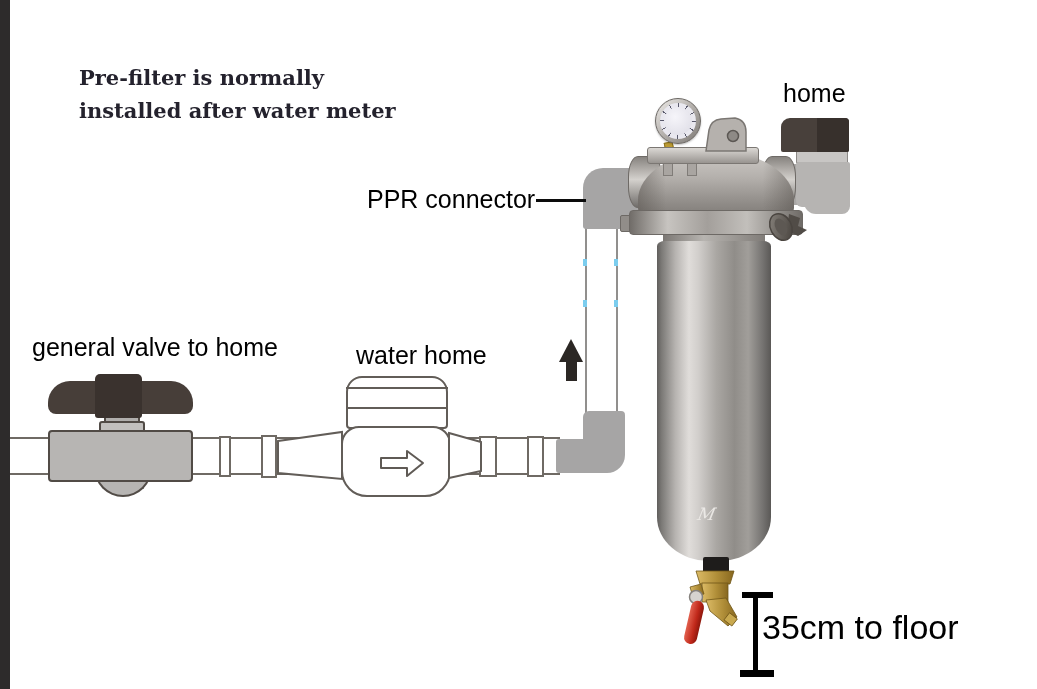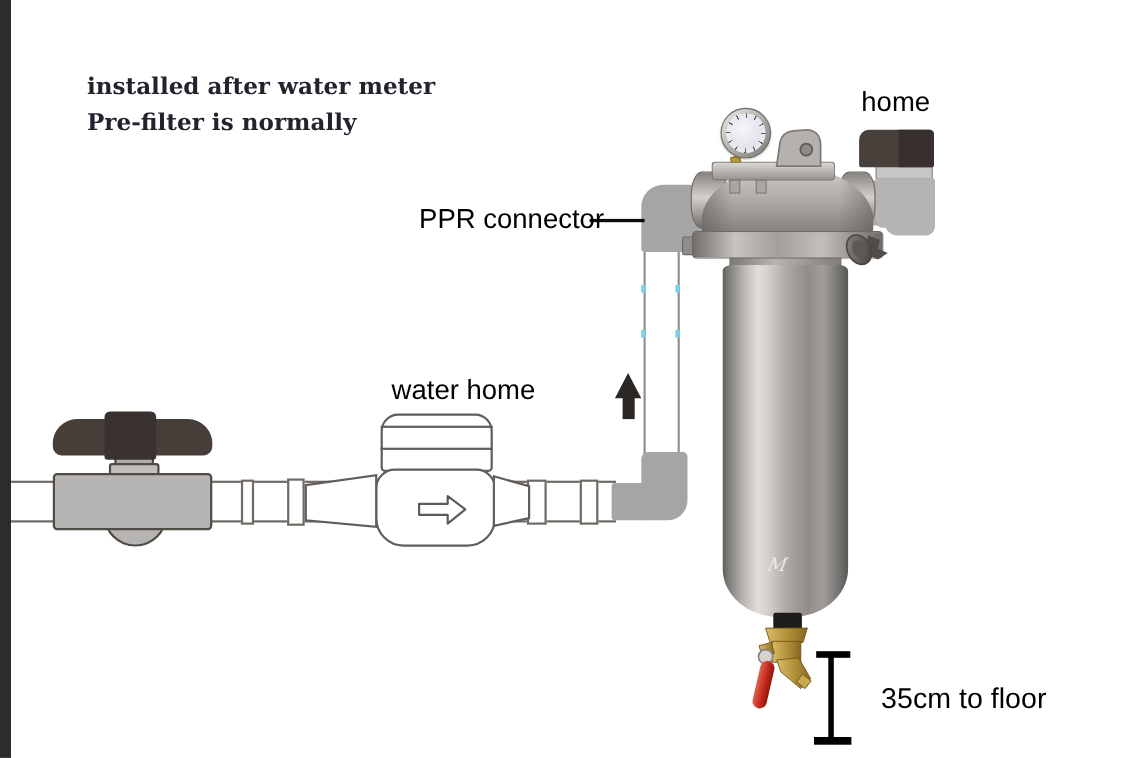--- a/index.html
+++ b/index.html
@@ -93,24 +93,24 @@
   .m-bot{left:740px;top:670px;width:34px;height:7px;background:#000;z-index:8;}
   .ptr-line{left:536px;top:199px;width:50px;height:3px;background:#0c0c0c;z-index:8;}
   .up-head{left:559px;top:339px;width:0;height:0;border-left:12px solid transparent;
            border-right:12px solid transparent;border-bottom:23px solid #2b2724;z-index:8;}
   .up-shaft{left:566px;top:360px;width:11px;height:21px;background:#2b2724;z-index:8;}
 
   .lbl{color:#000;font-size:25px;z-index:9;white-space:nowrap;}
   .note{left:79px;top:61px;font-family:"DejaVu Serif",serif;font-weight:bold;font-size:21px;
         line-height:33px;color:#24222d;z-index:9;white-space:nowrap;}
   .lbl-valve{left:783px;top:79px;}
-  .lbl-ppr{left:381px;top:185px;}
+  .lbl-ppr{left:367px;top:185px;}
   .lbl-general{left:32px;top:333px;}
   .lbl-meter{left:356px;top:341px;}
-  .lbl-floor{left:801px;top:608px;font-size:26px;margin-top:12px;}
+  .lbl-floor{left:762px;top:608px;font-size:34px;}
 
   .overlay{left:0;top:0;width:1037px;height:689px;z-index:7;pointer-events:none;}
 </style>
 </head>
 <body>
 
 <div class="stage">
 
   <div class="abs edge-bar"></div>
 
@@ -217,21 +217,22 @@
   </svg>
 
   <div class="abs ptr-line"></div>
   <div class="abs up-head"></div>
   <div class="abs up-shaft"></div>
   <div class="abs m-top"></div>
   <div class="abs m-line"></div>
   <div class="abs m-bot"></div>
 
   <div class="abs note">
+    <div>Pre-filter is normally</div>
     <div>installed after water meter</div>
-    <div>Pre-filter is normally</div>
   </div>
   <div class="abs lbl lbl-valve">home</div>
   <div class="abs lbl lbl-ppr">PPR connector</div>
+  <div class="abs lbl lbl-general">general valve to home</div>
   <div class="abs lbl lbl-meter">water home</div>
   <div class="abs lbl lbl-floor">35cm to floor</div>
 
 </div>
 
 </body></html>

